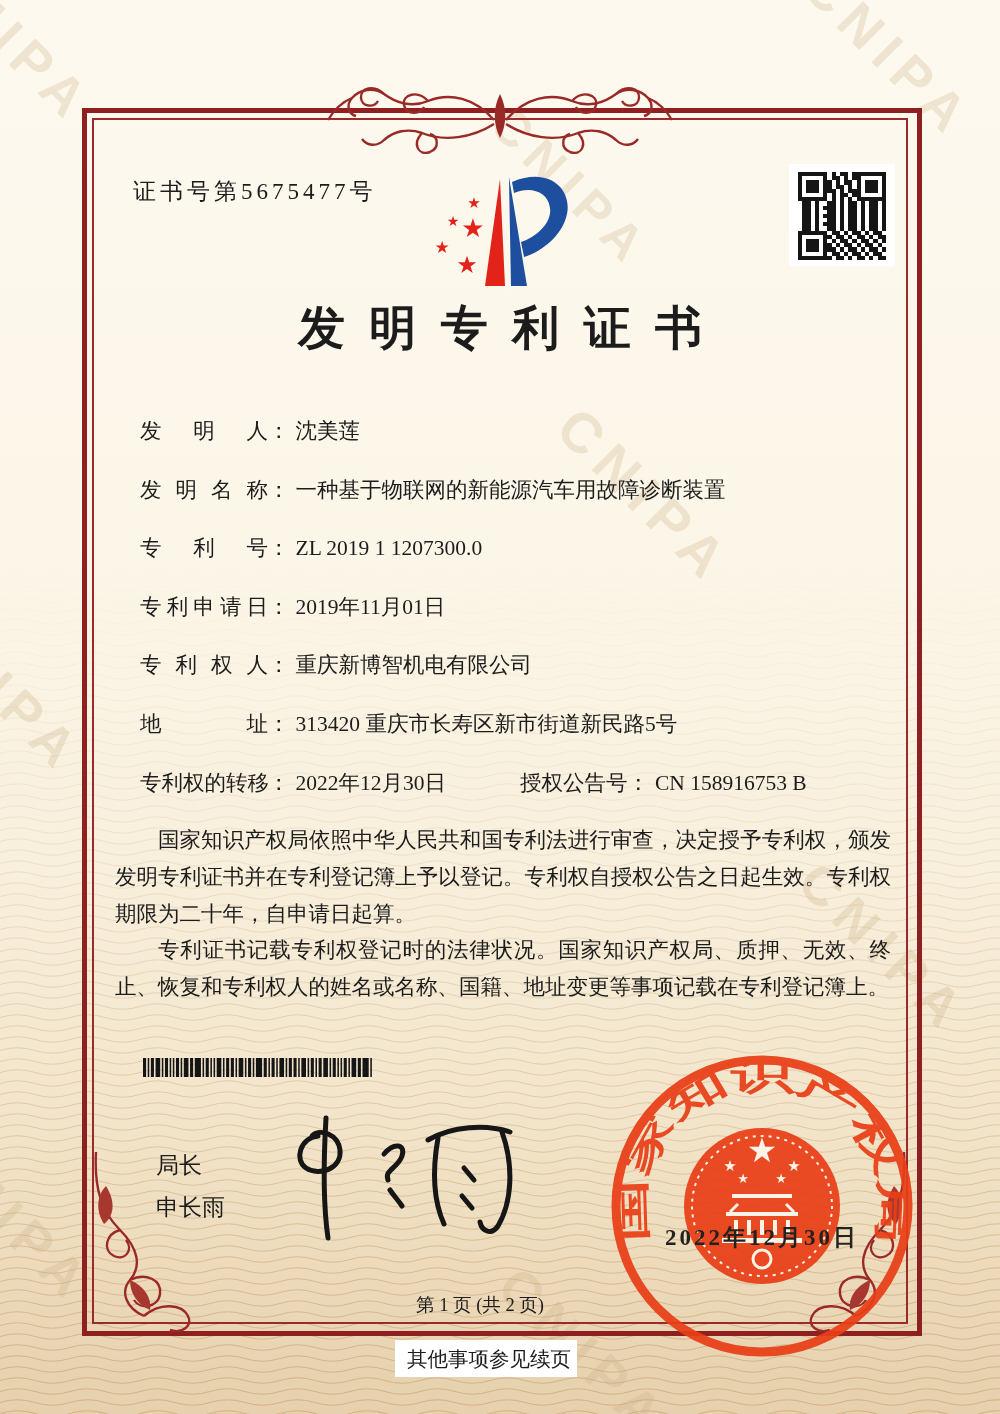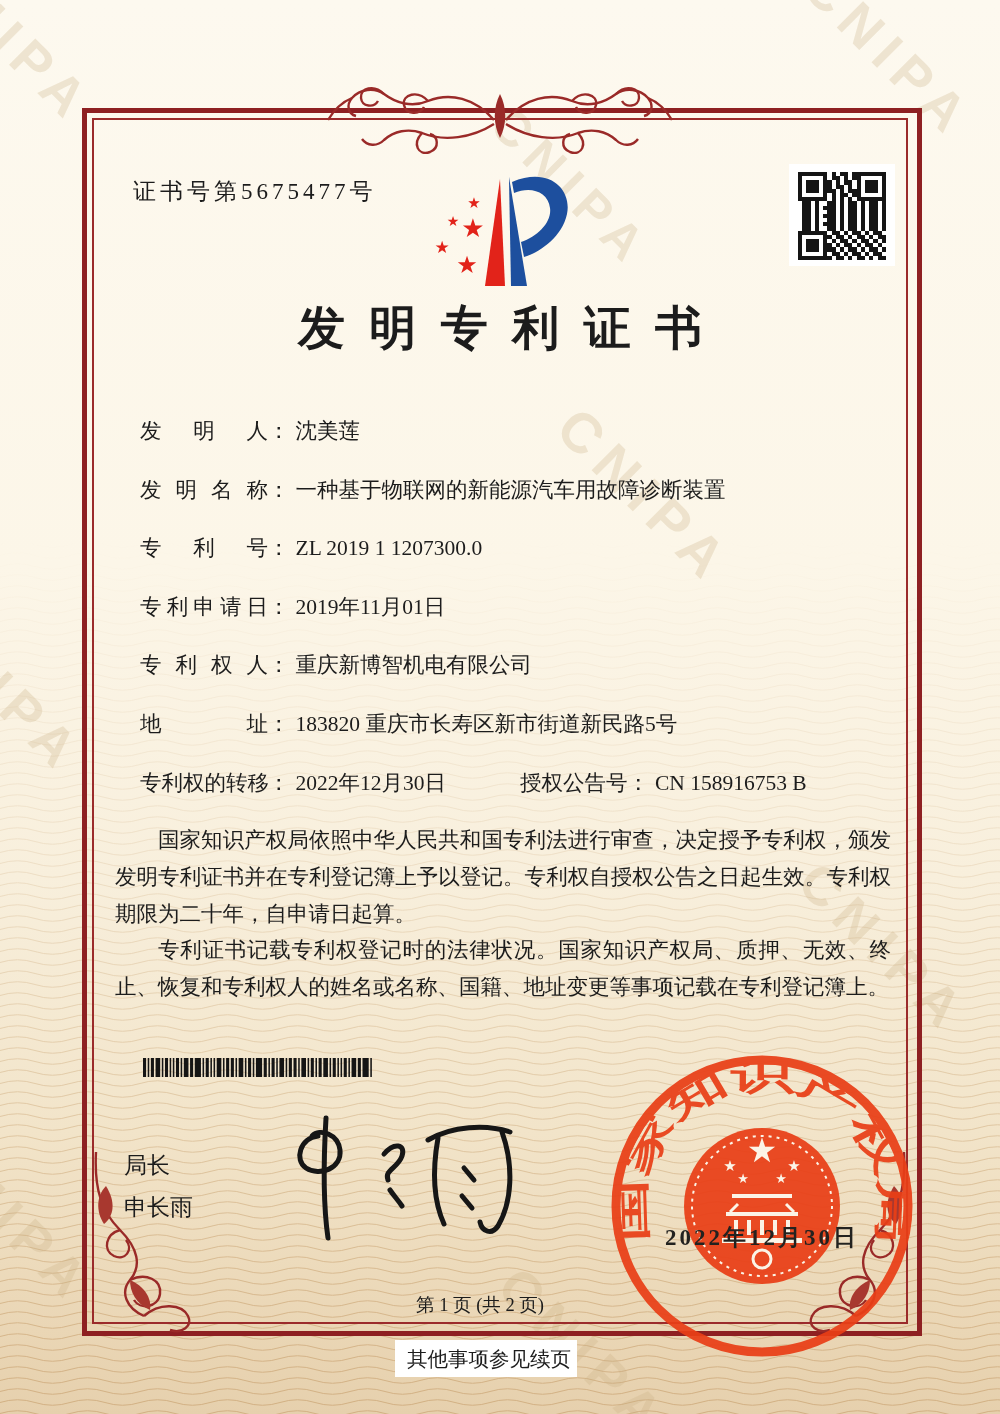--- a/index.html
+++ b/index.html
@@ -25,21 +25,21 @@
       font-size:47px;font-weight:bold;letter-spacing:.52em;text-indent:.52em;}
   .fields{position:absolute;left:140px;top:416px;width:740px;font-size:21.5px;}
   .frow{height:58.6px;position:relative;white-space:nowrap;}
   .flabel{display:inline-block;width:128px;text-align:justify;text-align-last:justify;}
   .fvalue{margin-left:6px;}
   .grant2{position:absolute;left:380px;top:0;}
   .bodytext{position:absolute;left:115px;top:822px;width:776px;font-size:21.5px;
       line-height:36.8px;text-align:justify;}
   .bodytext p{margin:0;text-indent:2em;}
   #barcode{position:absolute;left:143px;top:1058px;}
-  .signer{position:absolute;left:124px;top:1144px;font-size:23px;line-height:42px;
+  .signer{position:absolute;left:156px;top:1144px;font-size:23px;line-height:42px;
       font-family:"Liberation Sans","DejaVu Sans",sans-serif;}
   .signature{position:absolute;left:282px;top:1102px;}
   .seal{position:absolute;left:602px;top:1046px;}
   .pageinfo{position:absolute;left:0;top:1292px;width:960px;text-align:center;font-size:18.5px;}
   .footnote{position:absolute;left:395px;top:1340px;width:182px;height:37px;background:#fff;
       font-size:20.5px;display:flex;align-items:center;padding-left:12px;box-sizing:border-box;}
   .orn{position:absolute;pointer-events:none;}
 </style>
 </head>
 <body>
@@ -328,21 +328,21 @@
   <div class="frow">
     <span class="flabel">专利号</span><span>：</span><span class="fvalue">ZL 2019 1 1207300.0</span>
   </div>
   <div class="frow">
     <span class="flabel">专利申请日</span><span>：</span><span class="fvalue">2019年11月01日</span>
   </div>
   <div class="frow">
     <span class="flabel">专利权人</span><span>：</span><span class="fvalue">重庆新博智机电有限公司</span>
   </div>
   <div class="frow">
-    <span class="flabel">地址</span><span>：</span><span class="fvalue">183820 重庆市长寿区新市街道新民路5号</span>
+    <span class="flabel">地址</span><span>：</span><span class="fvalue">313420 重庆市长寿区新市街道新民路5号</span>
   </div>
   <div class="frow">
     <span class="flabel">专利权的转移</span><span>：</span><span class="fvalue">2022年12月30日</span>
     <span class="grant2"><span>授权公告号</span><span>：</span><span class="fvalue">CN 158916753 B</span></span>
   </div>
 </div>
 
 <div class="bodytext">
   <p>国家知识产权局依照中华人民共和国专利法进行审查，决定授予专利权，颁发发明专利证书并在专利登记簿上予以登记。专利权自授权公告之日起生效。专利权期限为二十年，自申请日起算。</p>
   <p>专利证书记载专利权登记时的法律状况。国家知识产权局、质押、无效、终止、恢复和专利权人的姓名或名称、国籍、地址变更等事项记载在专利登记簿上。</p>

